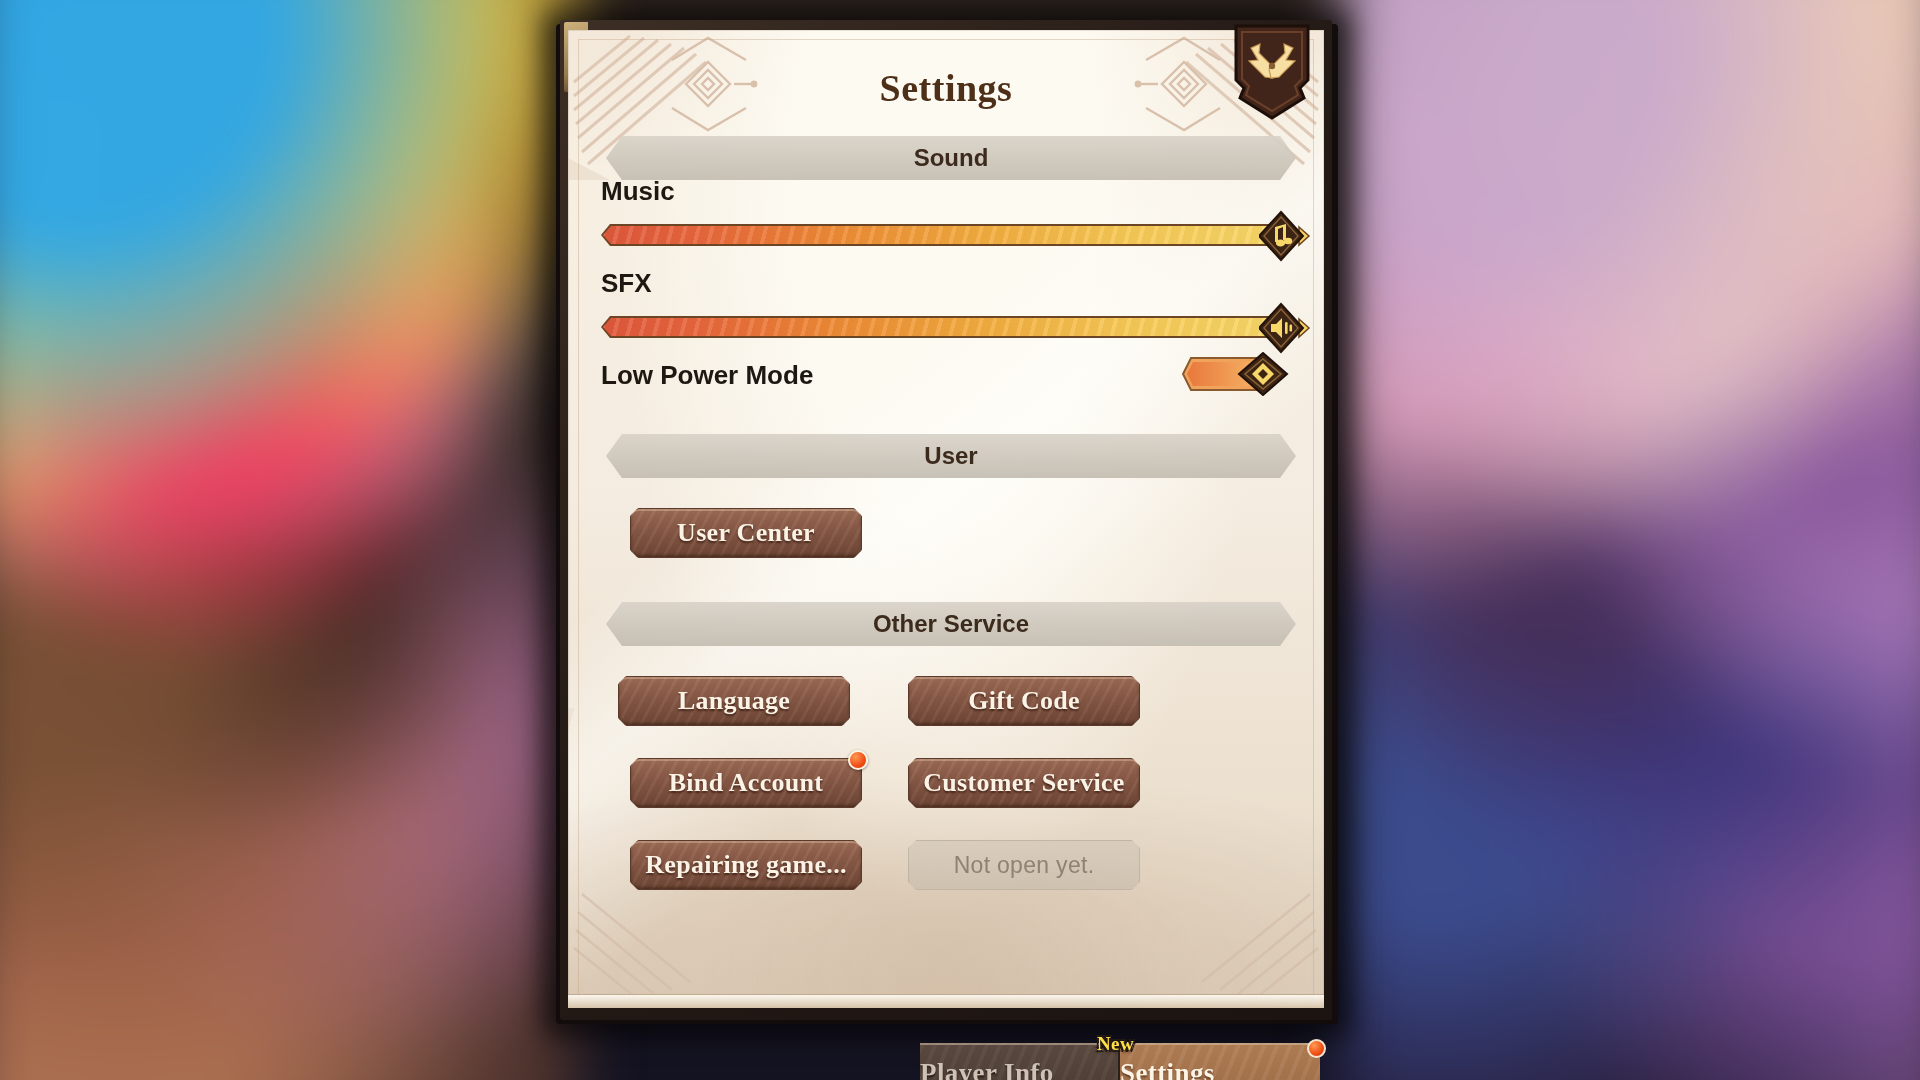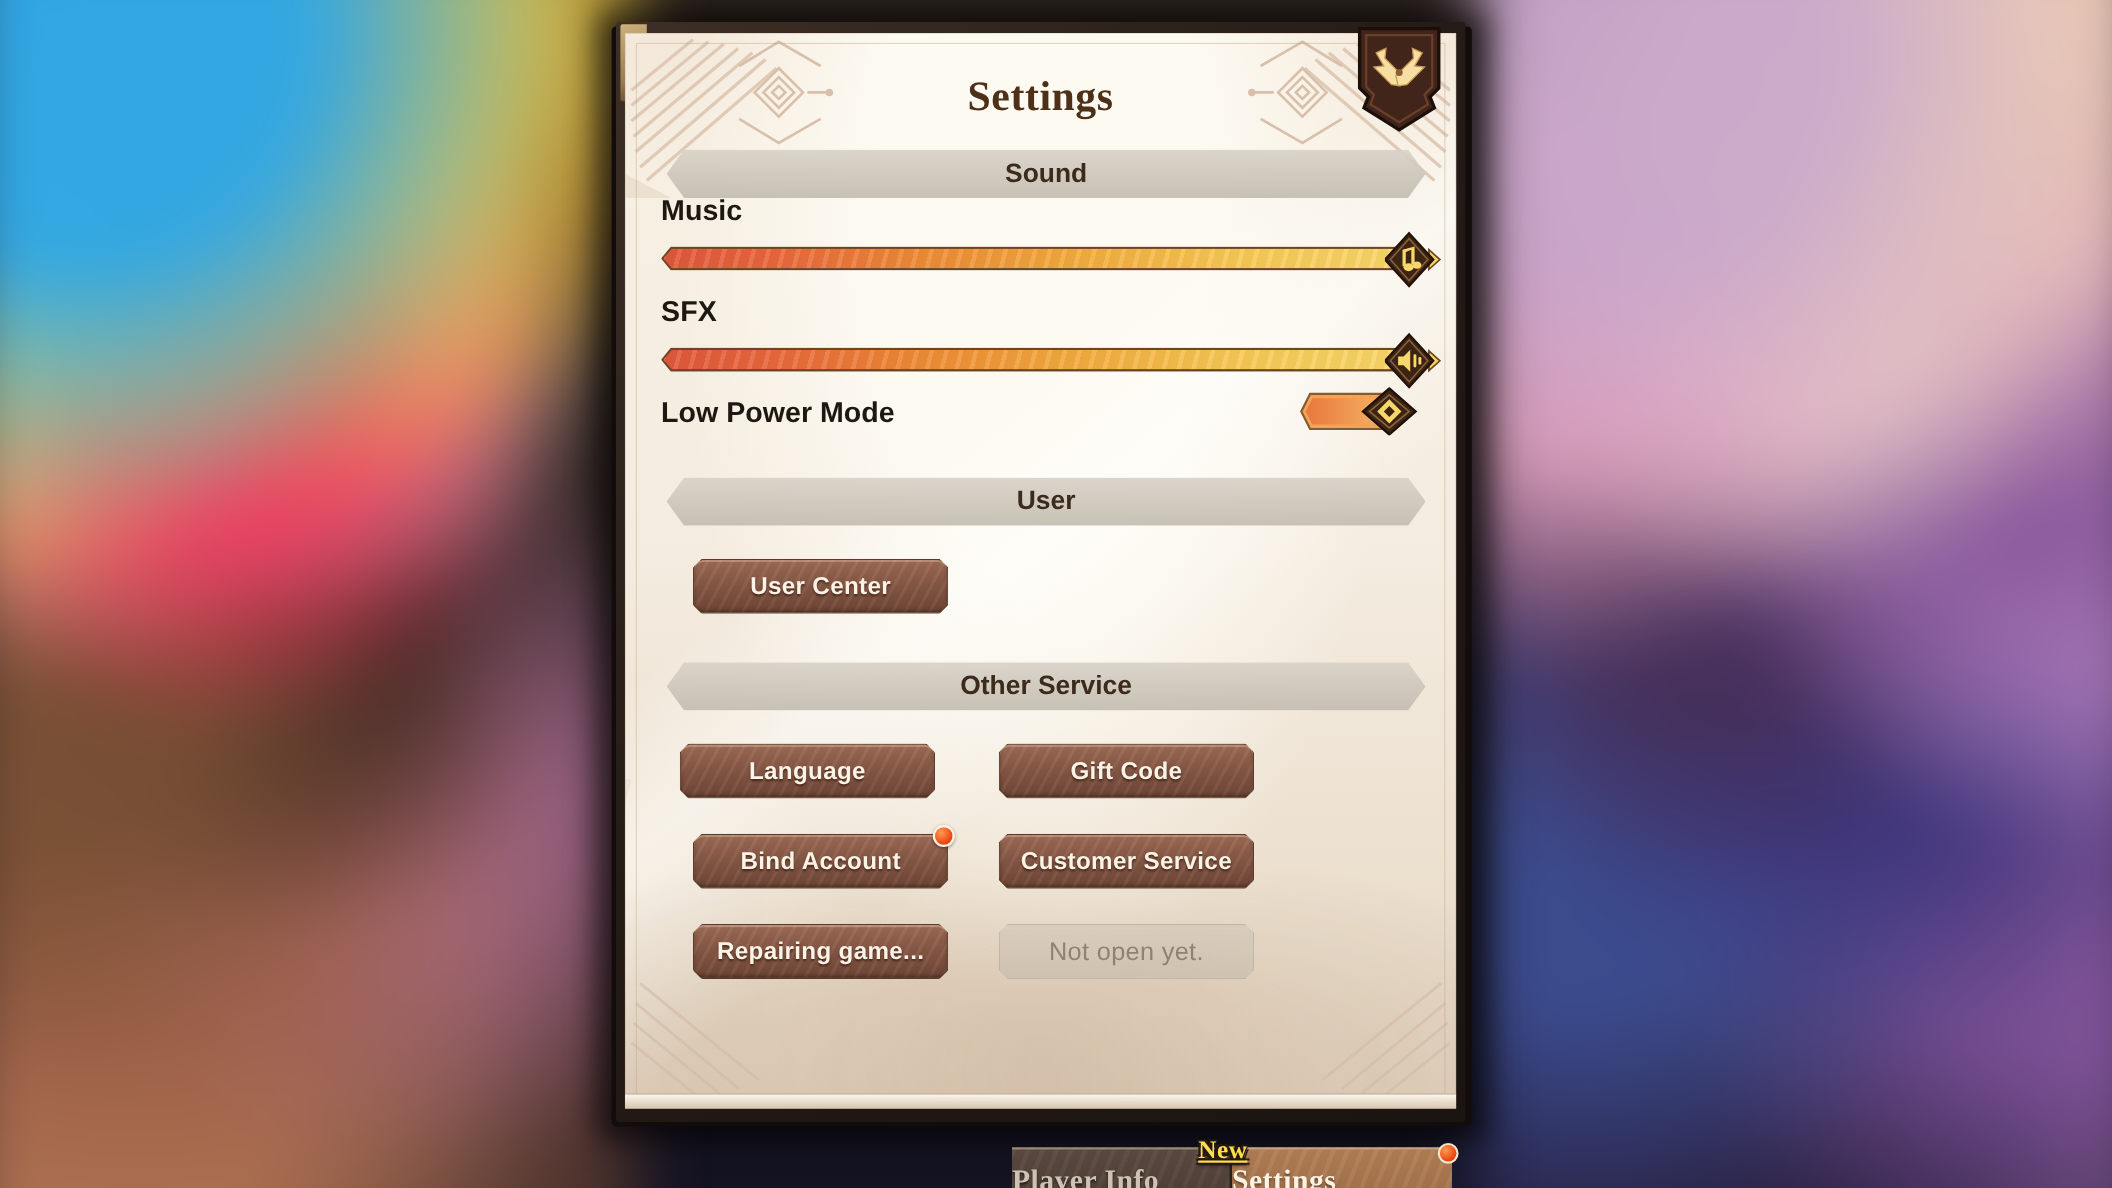--- a/index.html
+++ b/index.html
@@ -277,23 +277,23 @@
       inset 0 -2px 3px rgba(40,20,12,0.45),
       0 2px 3px rgba(0,0,0,0.32);
     clip-path: polygon(0 8px, 8px 0, calc(100% - 8px) 0, 100% 8px, 100% calc(100% - 8px), calc(100% - 8px) 100%, 8px 100%, 0 calc(100% - 8px));
   }
   .btn-label {
     position: absolute;
     inset: 0;
     display: flex;
     align-items: center;
     justify-content: center;
-    font-family: Liberation Sans, sans-serif;
+    font-family: Liberation Serif, serif;
     font-weight: bold;
-    font-size: 22px;
+    font-size: 26px;
     color: #fbf3e6;
     text-shadow: 0 2px 2px rgba(48,22,12,0.72);
     letter-spacing: 0.3px;
   }
   .btn-disabled .btn-face {
     background: linear-gradient(180deg, rgba(206,196,182,0.55), rgba(192,182,166,0.5));
     border: 1px solid rgba(168,156,140,0.4);
     box-shadow: none;
   }
   .btn-disabled .btn-label {
@@ -352,28 +352,27 @@
       linear-gradient(180deg, #b07d54 0%, #9d6d48 100%);
     color: #fdf4e6;
     text-shadow: 0 2px 2px rgba(70,38,18,0.65);
   }
   .new-badge {
     position: absolute;
     right: -16px;
     top: -12px;
     font-family: "Liberation Serif", serif;
     font-weight: bold;
-    font-size: 23px;
+    font-size: 19px;
     color: #ffdf4a;
     text-shadow:
       -2px -2px 0 #241a10, 2px -2px 0 #241a10,
       -2px 2px 0 #241a10, 2px 2px 0 #241a10,
       0 3px 3px rgba(0,0,0,0.5);
     z-index: 6;
-    text-decoration: underline;
   }
   .tab-dot {
     position: absolute;
     right: -6px;
     top: -6px;
     width: 19px; height: 19px;
     border-radius: 50%;
     background: radial-gradient(circle at 35% 30%, #ff9b52, #f04d16 60%, #c43408);
     border: 2px solid #f6e6d0;
     z-index: 6;

